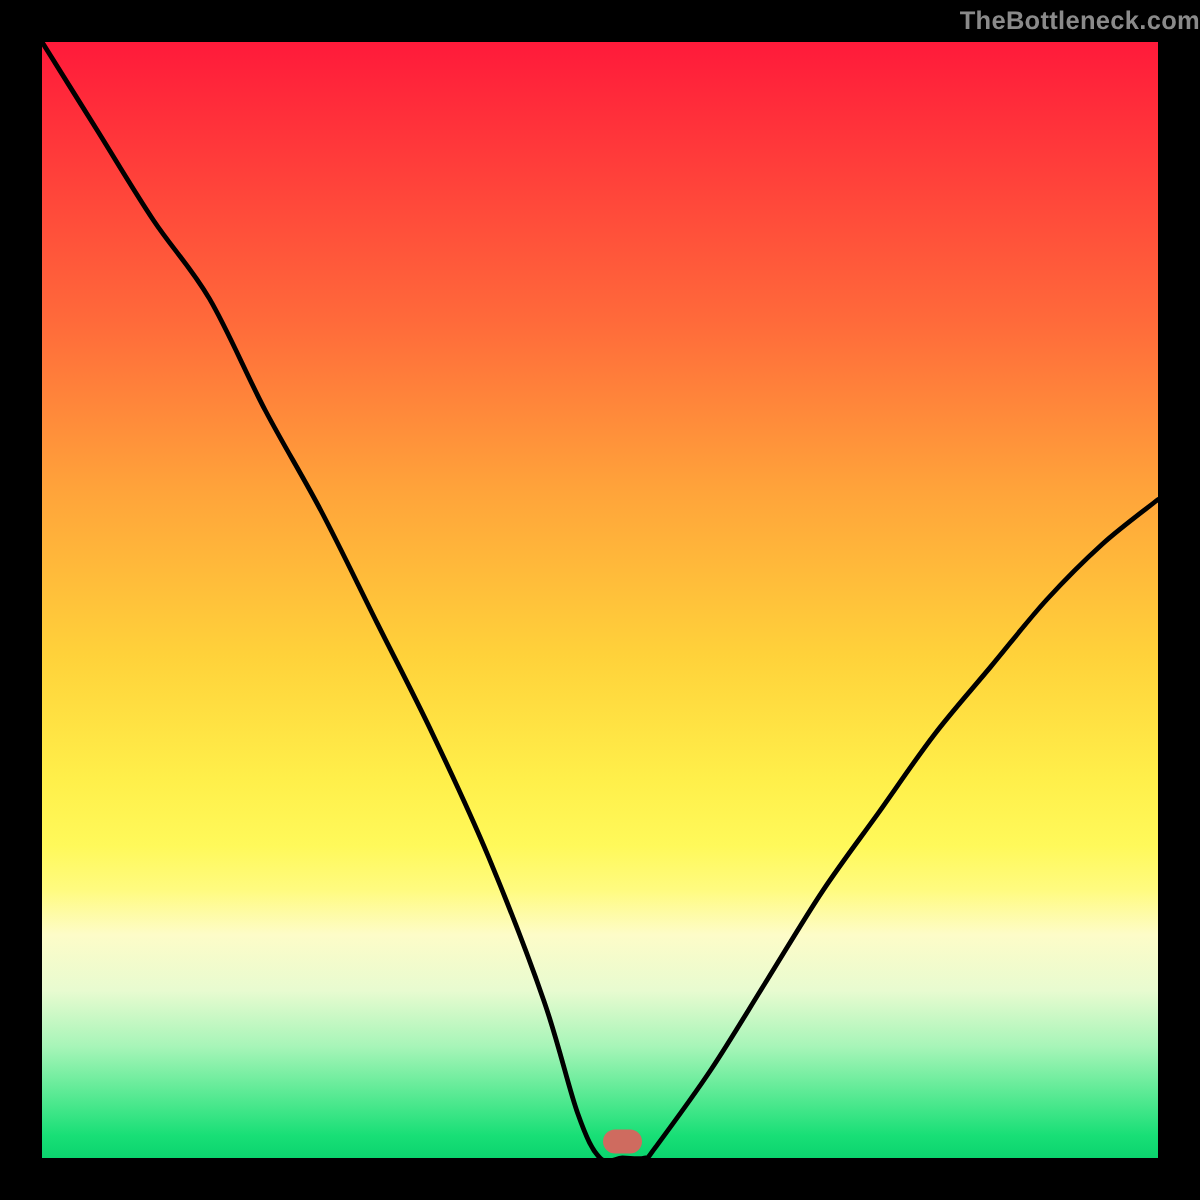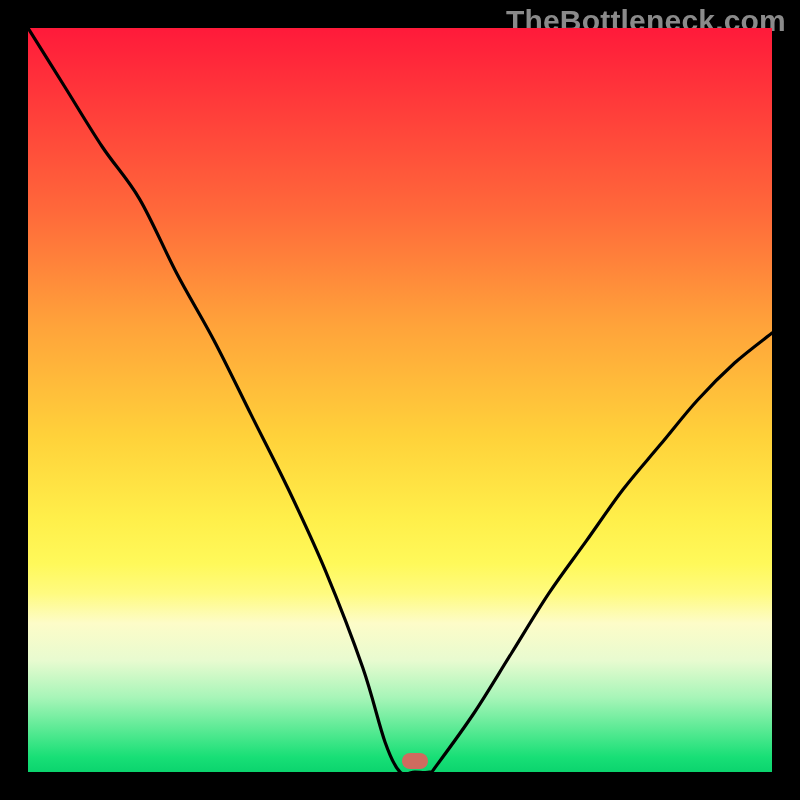--- a/index.html
+++ b/index.html
@@ -38,23 +38,23 @@
       #e8fbd0 85%,
       #a7f5b8 90%,
       #4de88e 95%,
       #18df76 98%,
       #0bd46e 100%
     );
   }
   .watermark {
     position: absolute;
     top: 4px;
-    right: 14px;
+    right: 0;
     color: #8a8a8a;
-    font-size: 30px;
+    font-size: 17px;
     font-weight: 600;
     letter-spacing: 0.2px;
     user-select: none;
   }
   svg.curve {
     position: absolute;
     top: 0;
     left: 0;
     width: 744px;
     height: 744px;

